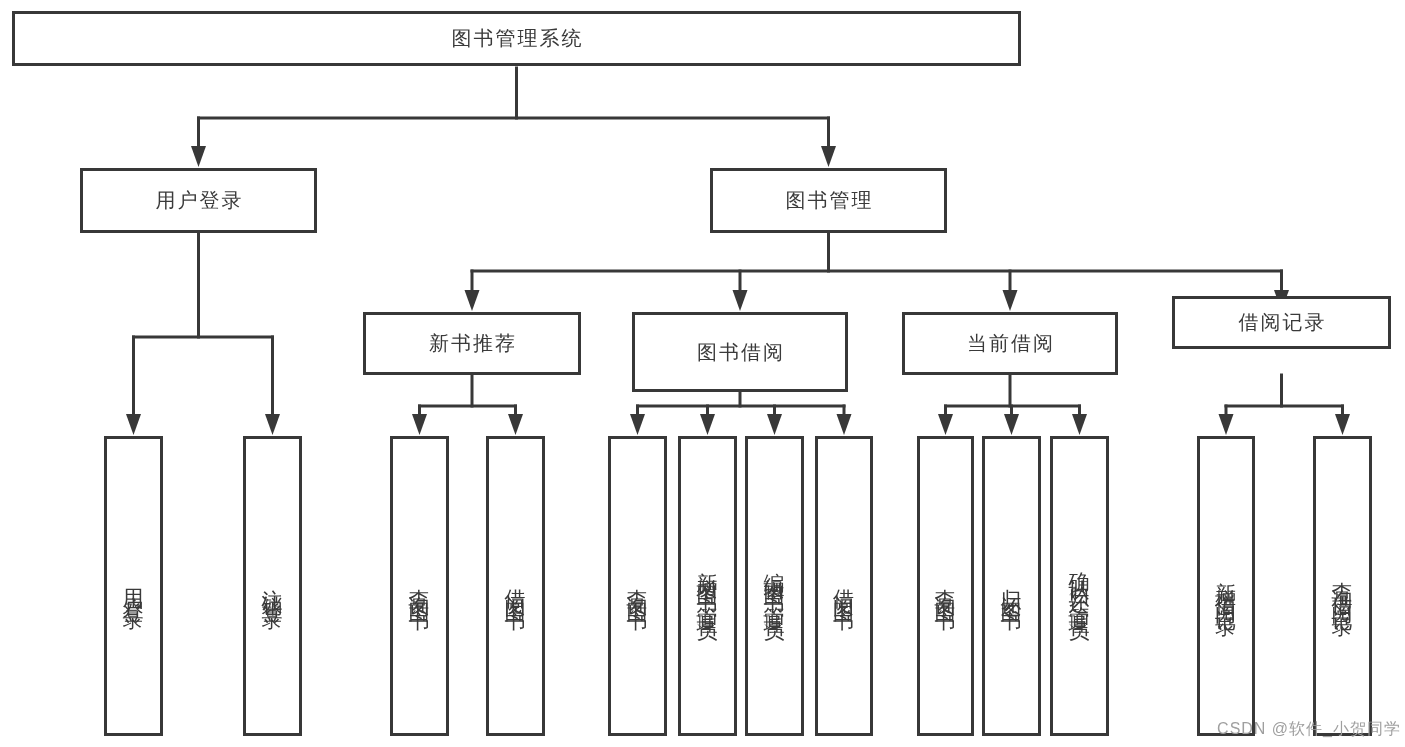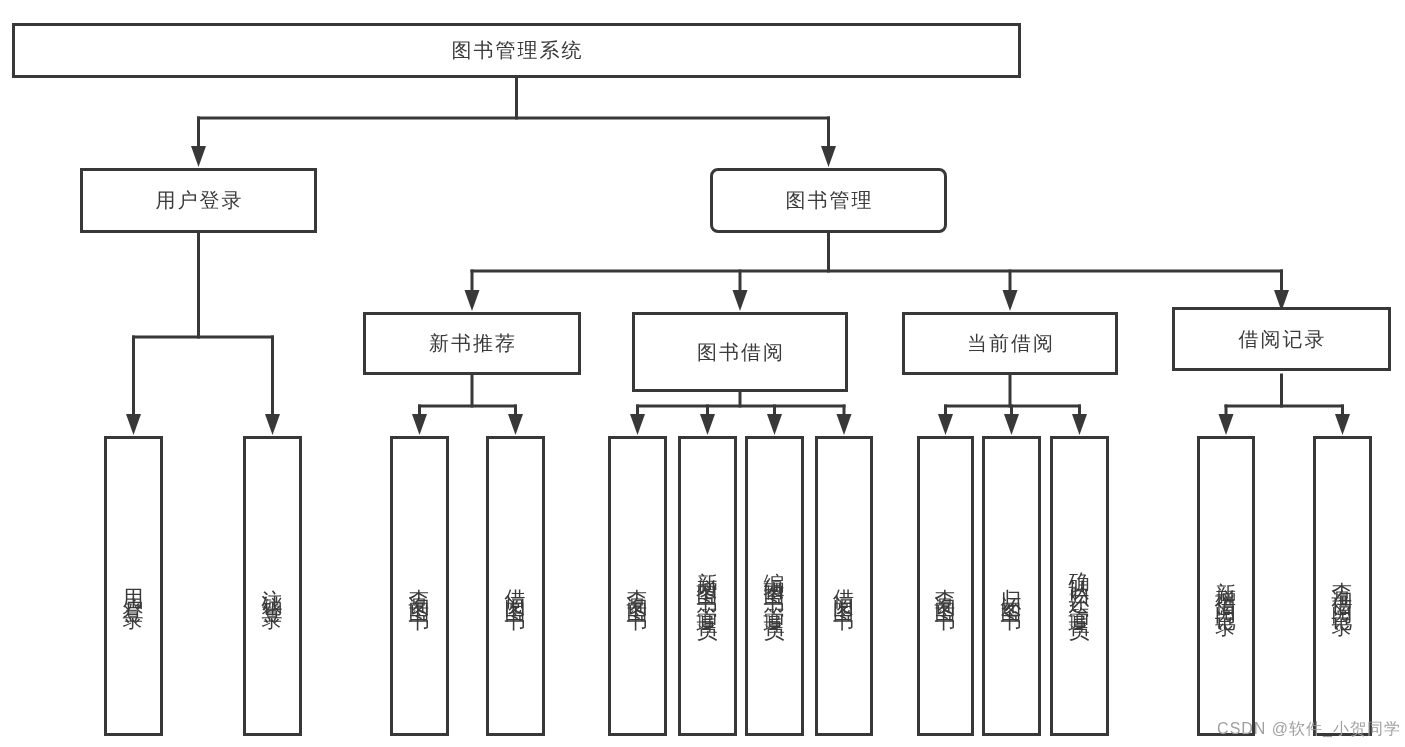--- a/index.html
+++ b/index.html
@@ -113,39 +113,39 @@
       <line x1="1079.5" y1="406" x2="1079.5" y2="420" stroke="#383838" stroke-width="3" stroke-linecap="square"></line>
       <polygon points="1072,414 1087,414 1079.5,435" fill="#383838"></polygon>
       <line x1="1281.5" y1="375" x2="1281.5" y2="406" stroke="#383838" stroke-width="3" stroke-linecap="square"></line>
       <line x1="1226" y1="406" x2="1342.5" y2="406" stroke="#383838" stroke-width="3" stroke-linecap="square"></line>
       <line x1="1226" y1="406" x2="1226" y2="420" stroke="#383838" stroke-width="3" stroke-linecap="square"></line>
       <polygon points="1218.5,414 1233.5,414 1226,435" fill="#383838"></polygon>
       <line x1="1342.5" y1="406" x2="1342.5" y2="420" stroke="#383838" stroke-width="3" stroke-linecap="square"></line>
       <polygon points="1335,414 1350,414 1342.5,435" fill="#383838"></polygon>
     </svg>
   <div id="nodes">
-      <div class="box h" style="left: 12px; top: 23px; width: 1009px; height: 55px;">
+      <div class="box h" style="left: 12px; top: 11px; width: 1009px; height: 55px;">
         <span class="lbl">图书管理系统</span>
       </div>
       <div class="box h" style="left: 80px; top: 168px; width: 237px; height: 65px;">
         <span class="lbl">用户登录</span>
       </div>
-      <div class="box h" style="left: 710px; top: 168px; width: 237px; height: 65px; border-radius: 8px;">
+      <div class="box h" style="left: 710px; top: 168px; width: 237px; height: 65px;">
         <span class="lbl">图书管理</span>
       </div>
       <div class="box h" style="left: 363px; top: 312px; width: 218px; height: 63px;">
         <span class="lbl">新书推荐</span>
       </div>
       <div class="box h" style="left: 632px; top: 312px; width: 216px; height: 80px;">
         <span class="lbl">图书借阅</span>
       </div>
       <div class="box h" style="left: 902px; top: 312px; width: 216px; height: 63px;">
         <span class="lbl">当前借阅</span>
       </div>
-      <div class="box h" style="left: 1172px; top: 307px; width: 219px; height: 64px;">
+      <div class="box h" style="left: 1172px; top: 296px; width: 219px; height: 53px;">
         <span class="lbl">借阅记录</span>
       </div>
       <div class="box v" style="left: 104px; top: 436px; width: 59px; height: 300px;">
         <span class="lbl">用户登录</span>
       </div>
       <div class="box v" style="left: 243px; top: 436px; width: 59px; height: 300px;">
         <span class="lbl">注销登录</span>
       </div>
       <div class="box v" style="left: 390px; top: 436px; width: 59px; height: 300px;">
         <span class="lbl">查询图书</span>

